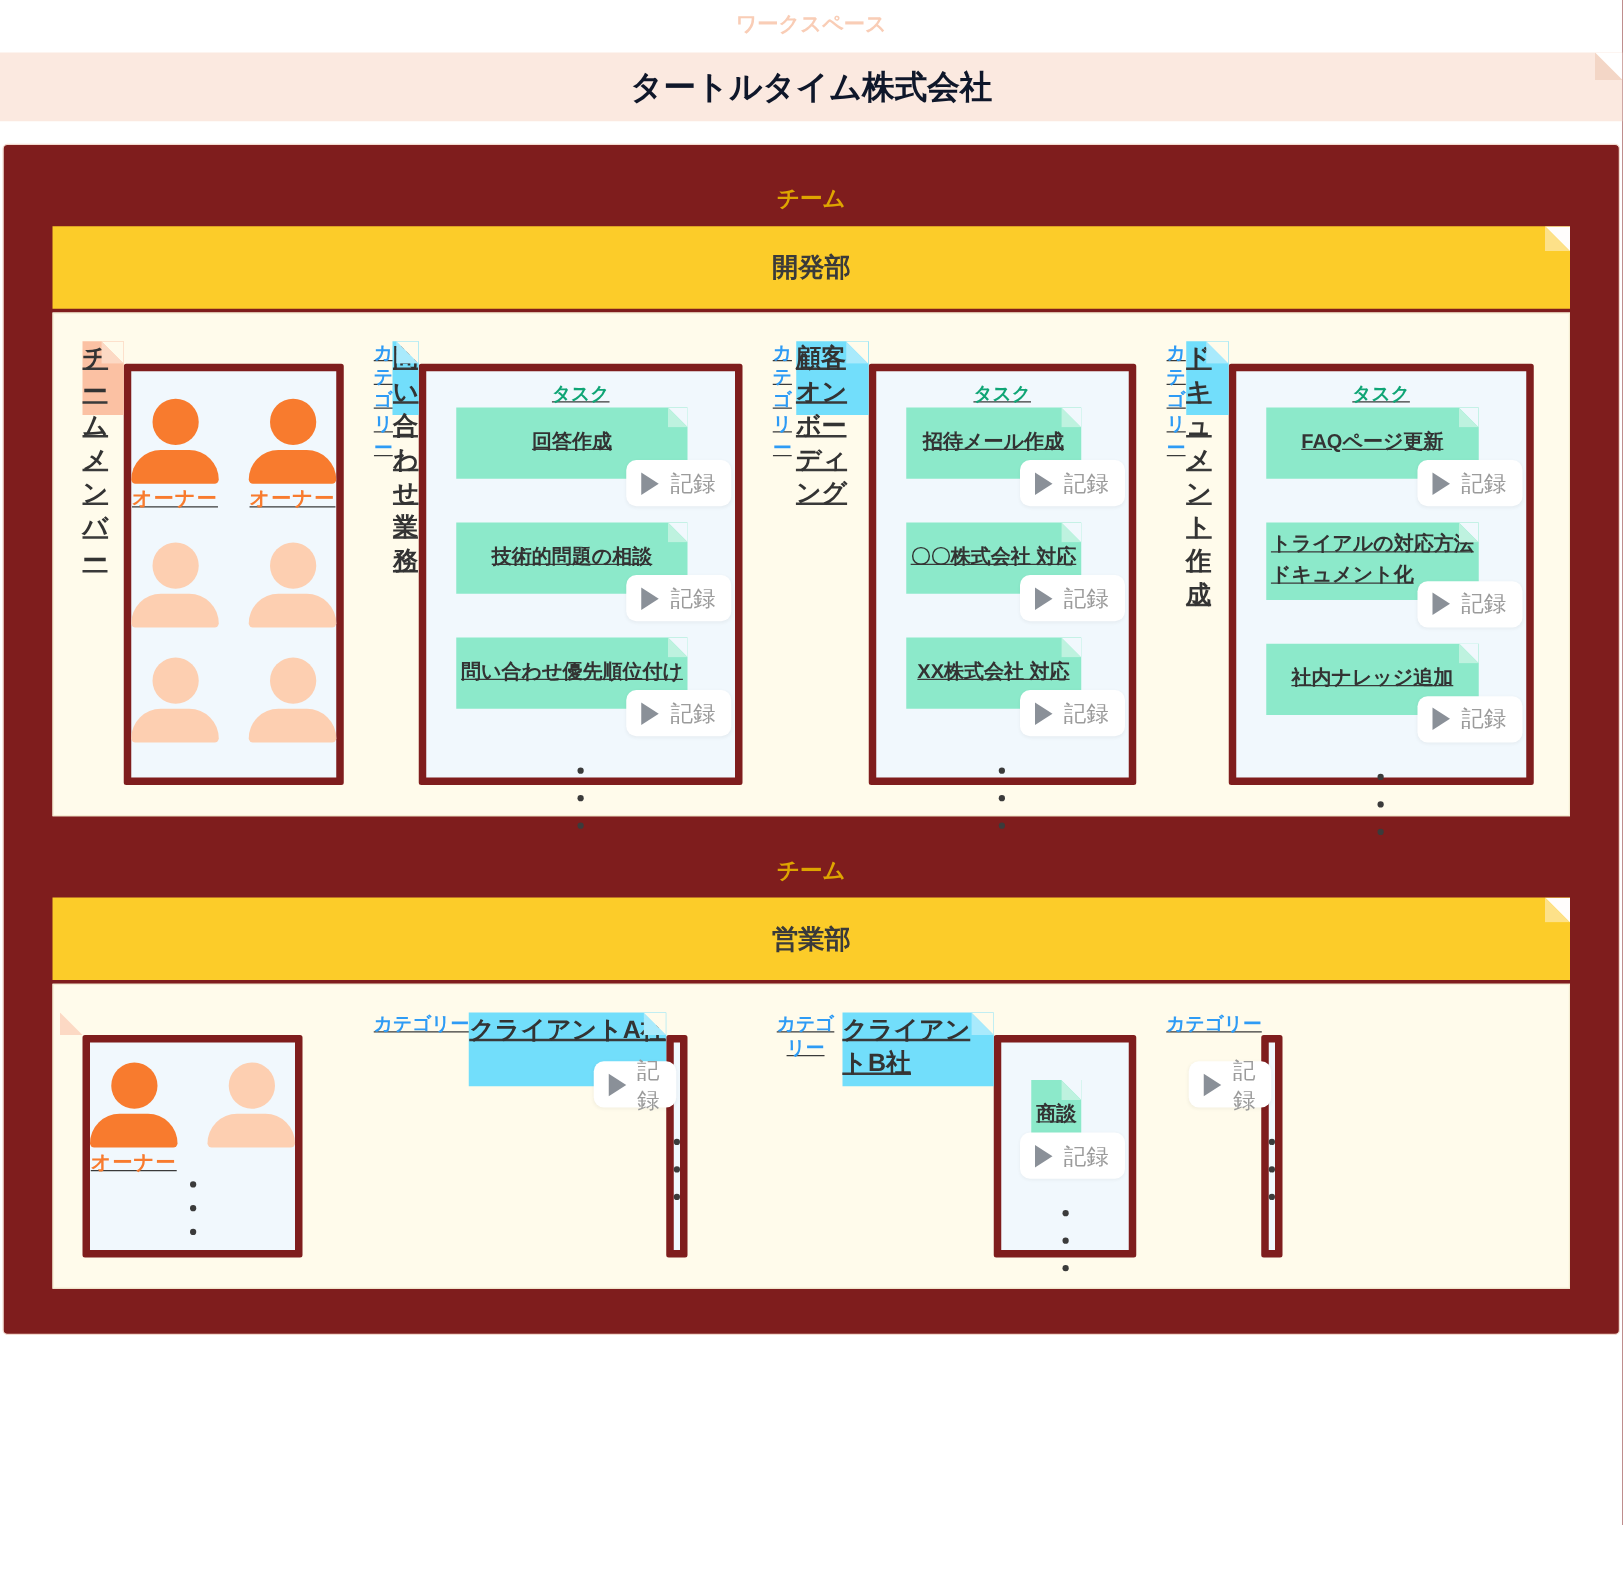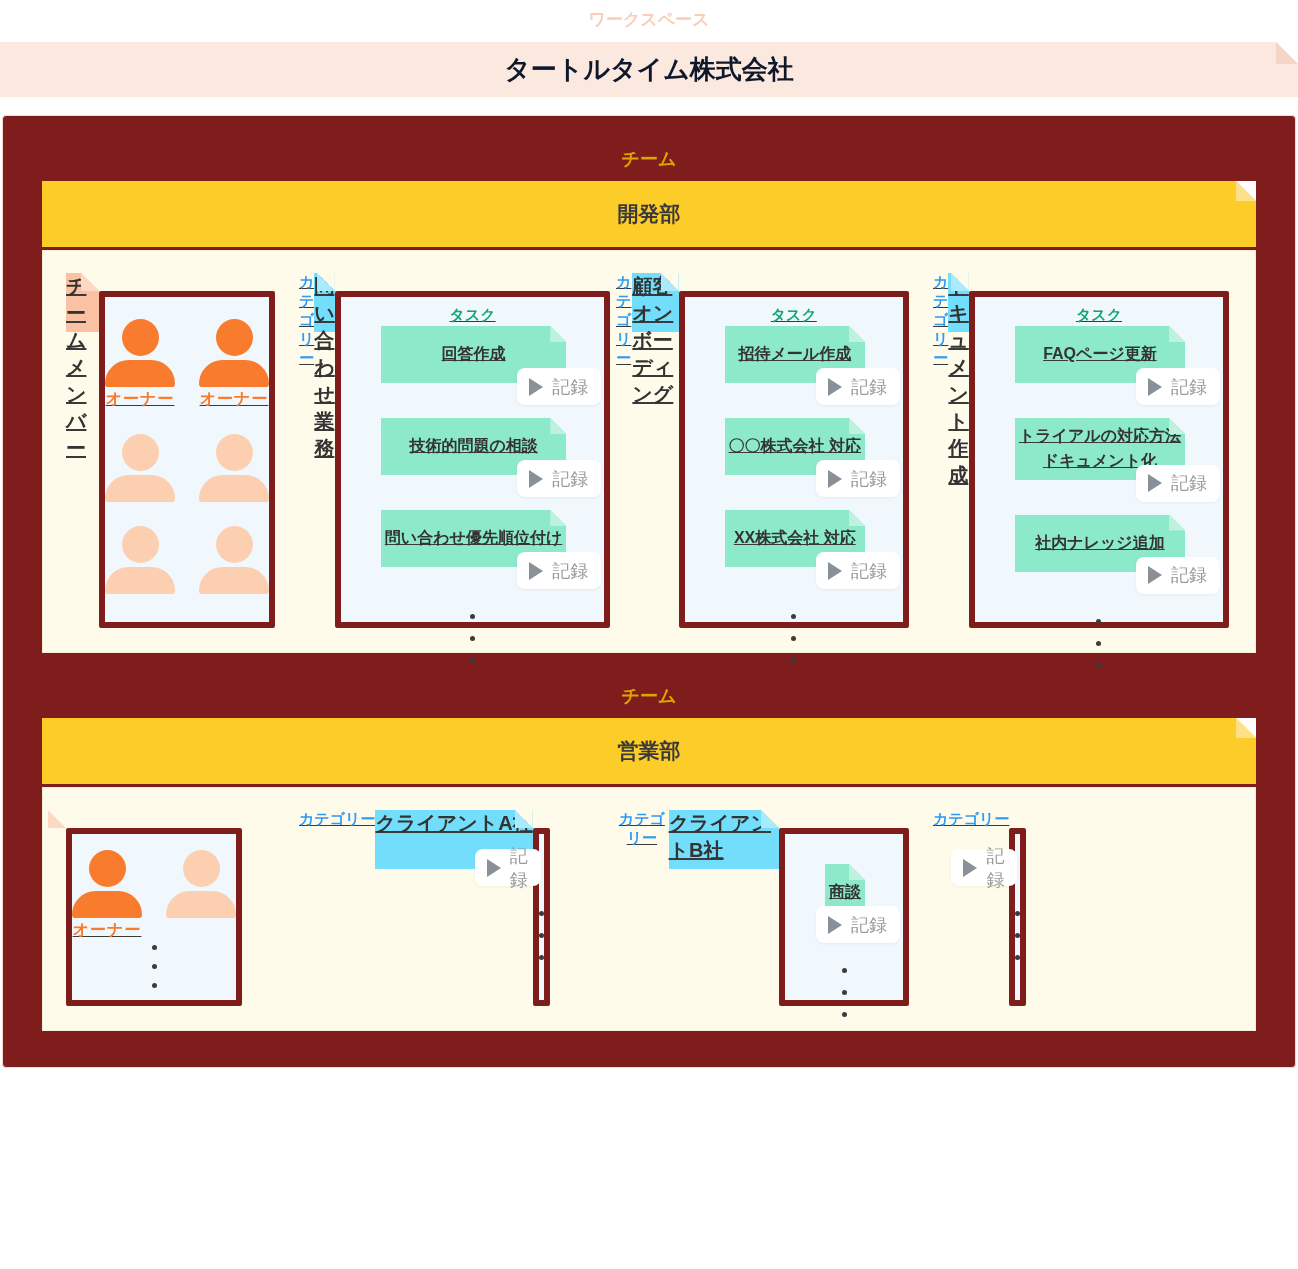--- a/index.html
+++ b/index.html
@@ -107,25 +107,25 @@
   }
   .panel-tall  { height: 337px; }
   .panel-short { height: 178px; }
 
   .task-type-label { color: #0fa575; padding-top: 9px; height: 29px; }
   .panel-pad-top { padding-top: 30px; }
 
   
   .task-item { position: relative; margin-bottom: 35px; }
   .task-card {
-    margin: 0 38px 0 40px;
+    margin: 0 38px 0 24px;
     min-height: 57px;
     background: #8ce9ca;
     display: flex; align-items: center; justify-content: center;
-    text-align: center;
+    text-align: left;
     font-size: 16px; font-weight: bold; color: #333;
     line-height: 1.55;
     white-space: pre-line;
     padding: 6px 4px;
     --fold: 16px; --cut: #f1f8fd; --flap: #bef2df;
   }
   .rec-btn {
     position: absolute; right: 3px; bottom: -22px;
     height: 37px;
     background: #ffffff;

